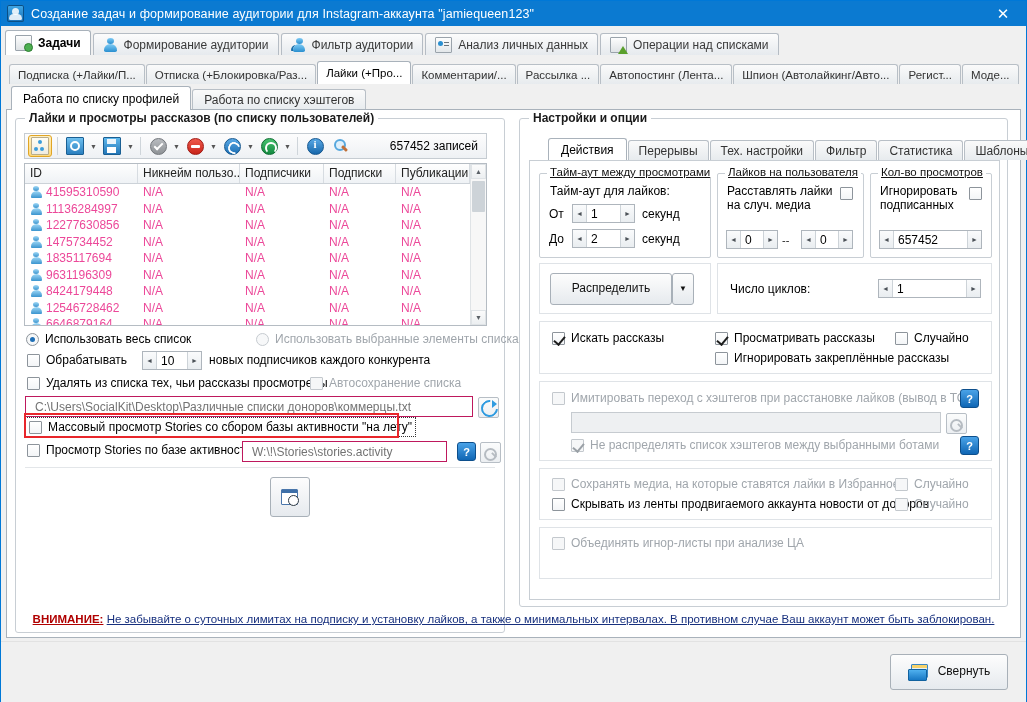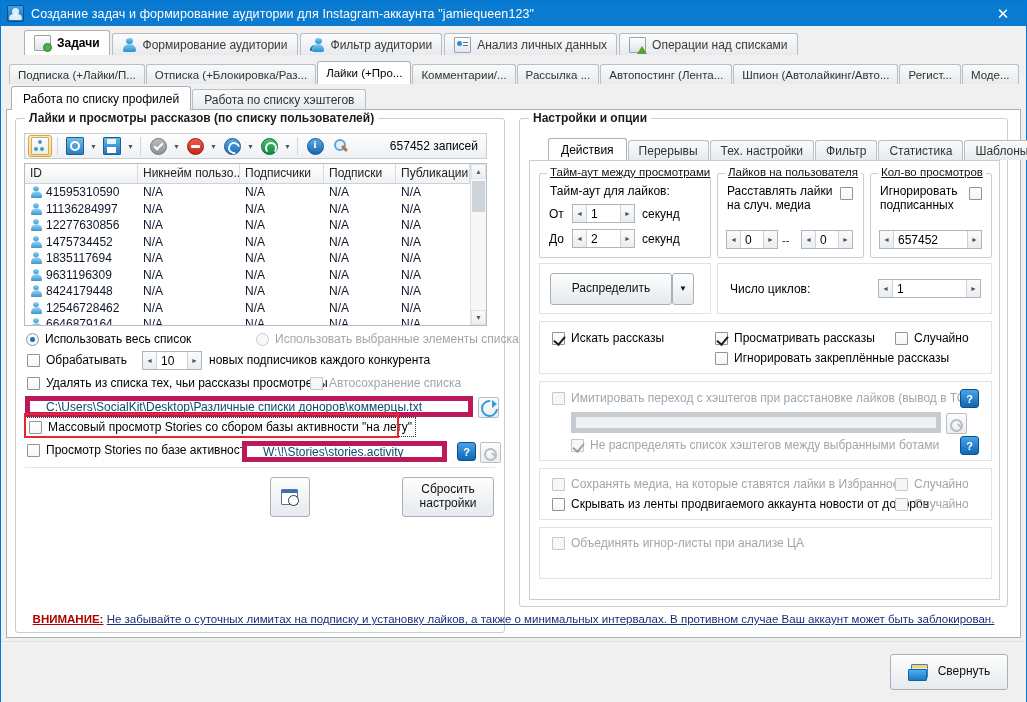--- a/index.html
+++ b/index.html
@@ -20,21 +20,21 @@
            box-shadow:inset 0 0 0 1px #0a4f85;}
   .tb-icon:after{content:"";position:absolute;left:5px;top:3px;width:7px;height:7px;border-radius:50%;
                  background:#fff;opacity:.85;}
   .tb-icon:before{content:"";position:absolute;left:2px;bottom:2px;width:13px;height:6px;
                   border-radius:6px 6px 2px 2px;background:#fff;opacity:.85;}
   .tb-title{color:#fff;font-size:12.5px;letter-spacing:.1px;}
   .tb-close{position:absolute;right:0;top:0;width:46px;height:25px;color:#fff;
             display:flex;align-items:center;justify-content:center;font-size:15px;}
 
   
-  .maintabs{position:absolute;left:23px;top:29px;height:25px;display:flex;align-items:flex-end;}
+  .maintabs{position:absolute;left:4px;top:29px;height:25px;display:flex;align-items:flex-end;}
   .mtab{height:22px;margin-right:2px;padding:0 9px;display:flex;align-items:center;gap:6px;
         background:linear-gradient(#fcfcfc,#e6eaee);border:1px solid #b5bcc4;border-bottom:none;
         border-radius:3px 3px 0 0;font-size:12px;color:#3a3a3a;box-sizing:border-box;}
   .mtab.active{height:25px;background:#fff;border-color:#a9b2bb;color:#000;font-weight:bold;
                position:relative;z-index:3;}
   .mico{width:15px;height:14px;flex:none;position:relative;}
   
   .ico-doc{background:linear-gradient(#fdfdfd,#dfe3e6);border:1px solid #9aa3ab;border-radius:1px;}
   .ico-doc:after{content:"";position:absolute;right:-2px;bottom:-2px;width:7px;height:7px;border-radius:50%;
                  background:#4caf50;border:1px solid #2e7d32;}
@@ -135,21 +135,21 @@
                border-radius:1px;transform:rotate(45deg);}
 
   
   .lst{position:absolute;left:8px;top:44px;width:463px;height:163px;border:1px solid #b5bcc3;
        box-sizing:border-box;background:#fff;overflow:hidden;}
   .lhead{display:flex;height:20px;background:linear-gradient(#fefefe,#eff2f5);
          border-bottom:1px solid #ccd2d8;box-sizing:border-box;}
   .lhead div{padding:2px 0 0 5px;font-size:12px;color:#222;border-right:1px solid #d7dce1;
              box-sizing:border-box;overflow:hidden;white-space:nowrap;}
   .lrow{display:flex;height:16.5px;align-items:center;}
-  .lrow div{padding-left:5px;font-size:12px;color:#0f172a;box-sizing:border-box;overflow:hidden;white-space:nowrap;}
+  .lrow div{padding-left:5px;font-size:12px;color:#ec4899;box-sizing:border-box;overflow:hidden;white-space:nowrap;}
   .c0{width:113px}.c1{width:102px}.c2{width:84px}.c3{width:72px}.c4{width:74px}
   .uico{width:13px;height:12px;position:relative;flex:none;margin:0 3px 0 5px;}
   .uico:before{content:"";position:absolute;left:3px;top:0;width:6px;height:5px;border-radius:50%;
                background:linear-gradient(#9fd8f6,#3b95cf);}
   .uico:after{content:"";position:absolute;left:0.5px;top:5px;width:11px;height:7px;
               border-radius:6px 6px 1px 1px;background:linear-gradient(#9fd8f6,#3b95cf);}
   .vsb{position:absolute;right:0;top:0;width:15px;height:100%;background:#f7f7f7;
        border-left:1px solid #dfe3e6;}
   .vsb .up,.vsb .dn{position:absolute;left:0;width:15px;height:15px;
       background:linear-gradient(#fbfbfb,#eceff1);border:1px solid #dfe3e6;box-sizing:border-box;
@@ -171,22 +171,22 @@
   .rb.dis{border-color:#c6cbd0;background:#f7f8f9;}
   .lb{margin-left:6px;font-size:12px;color:#000;white-space:nowrap;}
   .lb.dis{color:#a0a6ac;}
   .spin{display:inline-flex;align-items:stretch;height:19px;border:1px solid #aeb5bc;background:#fff;
         box-sizing:border-box;}
   .spin .sarr{width:13px;background:linear-gradient(#fafbfc,#e9edf0);border-right:1px solid #cdd3d8;
               display:flex;align-items:center;justify-content:center;font-size:7px;color:#4b5157;flex:none;}
   .spin .sarr.r{border-right:none;border-left:1px solid #cdd3d8;}
   .spin .sval{flex:1;display:flex;align-items:center;padding-left:4px;font-size:12px;color:#000;
               overflow:hidden;white-space:nowrap;}
-  .txt{height:21px;border:5px solid #be185d;background:#fff;box-sizing:border-box;display:flex;
-       align-items:center;padding-left:16px;font-size:12px;color:#0c4a6e;overflow:hidden;white-space:nowrap;}
+  .txt{height:21px;border:1px solid #be185d;background:#fff;box-sizing:border-box;display:flex;
+       align-items:center;padding-left:9px;font-size:12px;color:#737373;overflow:hidden;white-space:nowrap;}
   .txt.dis{background:#eef0f2;border-color:#c6cbd0;}
   .btn{background:linear-gradient(#fdfdfd,#e6eaee);border:1px solid #a8b0b8;border-radius:3px;
        box-sizing:border-box;display:flex;align-items:center;justify-content:center;font-size:12px;color:#111;
        text-align:left;line-height:1.15;}
   .hbtn{width:17px;height:17px;border-radius:3px;background:linear-gradient(#4aa3e8,#0f66b4);
         border:1px solid #0d4f8c;color:#fff;font-size:11px;font-weight:bold;display:flex;
         align-items:center;justify-content:center;flex:none;}
   .sqbtn{width:19px;height:19px;border:1px solid #b7bec5;border-radius:2px;
          background:linear-gradient(#fbfcfc,#eceff2);display:flex;align-items:center;justify-content:center;}
   .focusdash{outline:1px dotted #333;outline-offset:1px;}
@@ -475,24 +475,20 @@
       <div class="hbtn" style="position:absolute;left:441px;top:323px;">?</div>
       <div class="sqbtn" style="position:absolute;left:464px;top:323px;">
         <span class="greyarrow"></span>
       </div>
 
       <div style="position:absolute;left:9px;top:348px;width:470px;height:1px;background:#e3e6e9;"></div>
 
       <div class="btn" style="position:absolute;left:254px;top:358px;width:40px;height:40px;">
         <span class="calico"></span>
       </div>
-      <div class="btn" style="position:absolute;left:386px;top:358px;width:92px;height:40px;flex-direction:column;">
-        <span>Сбросить</span>
-        <span>настройки</span>
-      </div>
     </div>
 
     <div class="gb" style="left:512px;top:8px;width:489px;height:489px;">
       <div class="gbt">Настройки и опции</div>
 
       <div style="position:absolute;left:10px;top:19px;height:22px;display:flex;align-items:flex-end;margin-left:18px;">
         <div class="s2tab active" style="height:22px;padding:0 12px;">Действия</div>
         <div class="s2tab" style="height:20px;padding:0 10px;">Перерывы</div>
         <div class="s2tab" style="height:20px;padding:0 10px;">Тех. настройки</div>
         <div class="s2tab" style="height:20px;padding:0 10px;">Фильтр</div>

